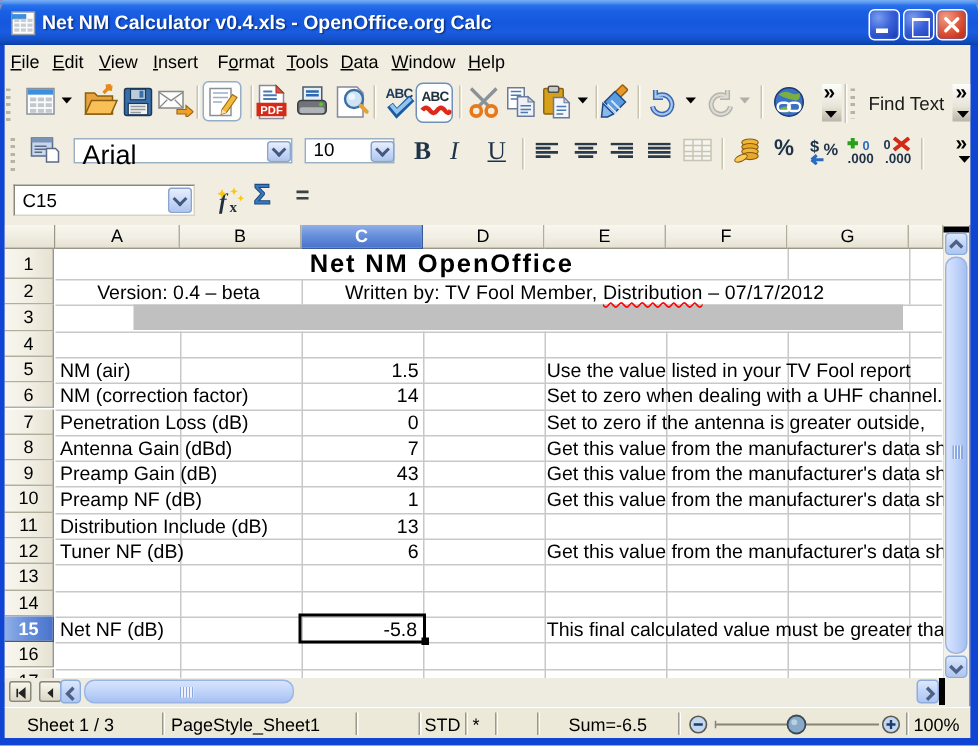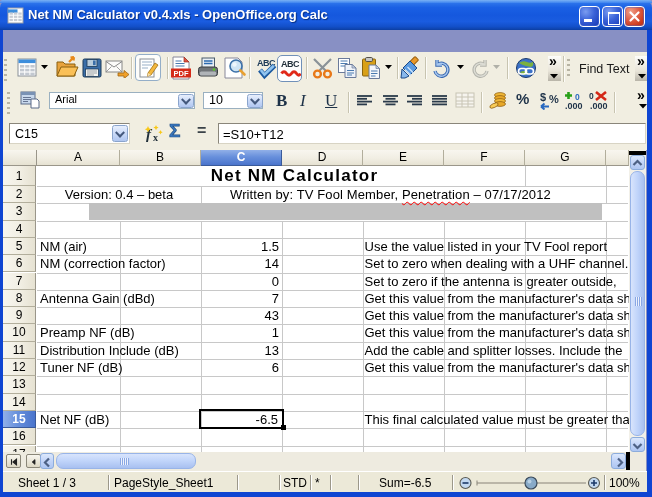--- a/index.html
+++ b/index.html
@@ -94,20 +94,31 @@
  <div id="title-text">Net NM Calculator v0.4.xls - OpenOffice.org Calc</div>
  <div class="tbtn blue" id="btn-min"></div>
  <div class="tbtn blue" id="btn-max"></div>
  <div class="tbtn" id="btn-close">
    <svg style="position:absolute;left:2px;top:2px" width="15" height="15" viewBox="0 0 15 15">
      <path d="M3.5 3.5 L11.5 11.5 M11.5 3.5 L3.5 11.5" stroke="#fff" stroke-width="2.2" stroke-linecap="round"></path>
    </svg>
  </div>
 </div>
 
+<div id="menubar">
+  <span style="left:4px"><u>F</u>ile</span>
+  <span style="left:32px"><u>E</u>dit</span>
+  <span style="left:63px"><u>V</u>iew</span>
+  <span style="left:99px"><u>I</u>nsert</span>
+  <span style="left:142px">F<u>o</u>rmat</span>
+  <span style="left:188px"><u>T</u>ools</span>
+  <span style="left:224px"><u>D</u>ata</span>
+  <span style="left:258px"><u>W</u>indow</span>
+  <span style="left:309px"><u>H</u>elp</span>
+</div>
 
 <div id="tb1">
  <div class="grip" style="left:1px;top:7px;height:24px"></div>
  <svg class="abs" style="left:13px;top:5px" width="22" height="22" viewBox="0 0 22 22">
    <rect x="2" y="2" width="18" height="17" fill="#fdfdfd" stroke="#8a9098"></rect>
    <rect x="2.5" y="2.5" width="17" height="3.6" fill="#3d8edc"></rect>
    <g fill="#c2c8d0">
     <rect x="4" y="8" width="4.2" height="2.6"></rect>
           <rect x="9.2" y="8" width="4.2" height="2.6"></rect>
           <rect x="14.4" y="8" width="4.2" height="2.6"></rect>
@@ -249,21 +260,21 @@
 </div>
 <div id="tb2">
  <div class="grip" style="left:4px;top:4px;height:22px"></div>
  <svg class="abs" style="left:17px;top:3px" width="20" height="18" viewBox="0 0 20 18">
    <rect x="1" y="1" width="14" height="12" fill="#c8d8ec" stroke="#5a6a88"></rect>
    <rect x="1" y="1" width="14" height="3" fill="#7a92b4"></rect>
    <path d="M3 6.5 h8 M3 8.5 h8 M3 10.5 h5" stroke="#5a6a88" stroke-width=".9"></path>
    <path d="M11 8 L17 8 L19 10 L19 17 L11 17 Z" fill="#fff" stroke="#5a6a88"></path>
  </svg>
  <div class="abs inset2" style="left:46px;top:4px;width:146px;height:17px;background:#fff;border:1px solid #9ab0c0"></div>
- <div class="abs" style="left:52px;top:5px;font-size:11px">Arial</div>
+ <div class="abs" style="left:52px;top:5px;font-size:18px">Arial</div>
  <div class="abs cbtn" style="left:175px;top:5.5px;width:16px;height:14px"></div>
  <div class="abs inset2" style="left:200px;top:4px;width:60px;height:17px;background:#fff;border:1px solid #9ab0c0"></div>
  <div class="abs" style="left:206px;top:5px;font-size:12.5px">10</div>
  <div class="abs cbtn" style="left:243.5px;top:5.5px;width:16px;height:14px"></div>
  <div class="abs" style="left:273px;top:2.5px;font-family:'Liberation Serif',serif;font-size:17px;font-weight:bold;color:#1e3248">B</div>
  <div class="abs" style="left:297px;top:2.5px;font-family:'Liberation Serif',serif;font-size:17px;font-style:italic;color:#1e3248">I</div>
  <div class="abs" style="left:322px;top:2.5px;font-family:'Liberation Serif',serif;font-size:17px;color:#1e3248;text-decoration:underline">U</div>
  <div class="tsep" style="left:345px;top:4px;height:21px"></div>
  <svg class="abs" style="left:354px;top:7px" width="16" height="11" viewBox="0 0 16 11">
         <g stroke="#2a3a4a" stroke-width="1.8">
@@ -340,21 +351,20 @@
     <text x="2" y="15" font-size="15" font-style="italic" font-weight="bold" font-family="Liberation Serif" fill="#22303a">f</text>
     <text x="9" y="17" font-size="10" font-weight="bold" font-family="Liberation Serif" fill="#22303a">x</text>
     <g fill="#f8c818">
           <path d="M4 2 l1 2.2 2.2 1 -2.2 1 -1 2.2 -1 -2.2 -2.2 -1 2.2 -1 Z"></path>
           <path d="M12 1 l.8 1.8 1.8 .8 -1.8 .8 -.8 1.8 -.8 -1.8 -1.8 -.8 1.8 -.8 Z"></path>
           <path d="M16.5 6 l.7 1.5 1.5 .7 -1.5 .7 -.7 1.5 -.7 -1.5 -1.5 -.7 1.5 -.7 Z"></path>
         </g>
   </svg>
   <div class="abs" style="left:166px;top:2px;font-size:19px;font-weight:bold;color:#3a78c0;-webkit-text-stroke:.7px #1c4a80">Σ</div>
   <div class="abs" style="left:194px;top:4px;font-size:16px;font-weight:bold;color:#3a4248">=</div>
-  <div class="inset" style="position:absolute;left:215px;top:5px;width:428px;height:21px;font-size:13px;padding:3px 0 0 4px">=S10+T12</div>
 </div>
 <div id="grid">
 
   <div class="abs" style="left:0;top:0;width:34px;height:16px;background:linear-gradient(180deg,#f8f6ef,#e6e2d2);border-right:1px solid #9a968a;border-bottom:1px solid #9a968a"></div>
 
   <div class="colhdr" style="left:34px;width:83px">A</div>
   <div class="colhdr" style="left:117px;width:81px">B</div>
   <div class="colhdr hdr-sel" style="left:198px;width:81px">C</div>
   <div class="colhdr" style="left:279px;width:81px">D</div>
   <div class="colhdr" style="left:360px;width:81px">E</div>
@@ -405,46 +415,47 @@
   <div class="vline" style="left:522px;top:70.6px;height:231.4px"></div>
   <div class="vline" style="left:603px;top:70.6px;height:231.4px"></div>
 
   <div class="vline" style="left:522px;top:16px;height:20px"></div>
   <div class="vline" style="left:603px;top:16px;height:20px"></div>
   <div class="vline" style="left:198px;top:36px;height:17.3px"></div>
   <div class="vline" style="left:603px;top:36px;height:17.3px"></div>
 
   <div class="abs" style="left:86px;top:53.4px;width:513px;height:17px;background:#c0c0c0"></div>
 
-  <div class="ctext" style="left:109px;top:16px;width:365px;height:20px;line-height:20px;text-align:center;font-weight:bold;font-size:17px;letter-spacing:1.25px">Net NM Calculator</div>
+  <div class="ctext" style="left:109px;top:16px;width:365px;height:20px;line-height:20px;text-align:center;font-weight:bold;font-size:17px;letter-spacing:1.25px">Net NM OpenOffice</div>
   <div class="ctext" style="left:34px;top:36px;width:164px;line-height:17.3px;text-align:center">Version: 0.4 – beta</div>
-  <div class="ctext" style="left:227px;top:36px;line-height:17.3px;letter-spacing:0.12px">Written by: TV Fool Member, <span style="text-decoration:underline wavy #ff0000 1px;text-underline-offset:2px">Penetration</span> – 07/17/2012</div>
+  <div class="ctext" style="left:227px;top:36px;line-height:17.3px;letter-spacing:0.12px">Written by: TV Fool Member, <span style="text-decoration:underline wavy #ff0000 1px;text-underline-offset:2px">Distribution</span> – 07/17/2012</div>
   <div class="ctext" style="left:37px;top:87.9px;line-height:17.3px">NM (air)</div>
   <div class="ctext" style="left:37px;top:105.2px;line-height:17.3px">NM (correction factor)</div>
+  <div class="ctext" style="left:37px;top:122.5px;line-height:17.3px">Penetration Loss (dB)</div>
   <div class="ctext" style="left:37px;top:139.8px;line-height:17.3px">Antenna Gain (dBd)</div>
+  <div class="ctext" style="left:37px;top:157.1px;line-height:17.3px">Preamp Gain (dB)</div>
   <div class="ctext" style="left:37px;top:174.4px;line-height:17.3px">Preamp NF (dB)</div>
   <div class="ctext" style="left:37px;top:191.7px;line-height:17.3px">Distribution Include (dB)</div>
   <div class="ctext" style="left:37px;top:209px;line-height:17.3px">Tuner NF (dB)</div>
   <div class="ctext" style="left:37px;top:260.9px;line-height:17.3px">Net NF (dB)</div>
   <div class="ctext" style="left:198px;top:87.9px;width:78px;line-height:17.3px;text-align:right">1.5</div>
   <div class="ctext" style="left:198px;top:105.2px;width:78px;line-height:17.3px;text-align:right">14</div>
   <div class="ctext" style="left:198px;top:122.5px;width:78px;line-height:17.3px;text-align:right">0</div>
   <div class="ctext" style="left:198px;top:139.8px;width:78px;line-height:17.3px;text-align:right">7</div>
   <div class="ctext" style="left:198px;top:157.1px;width:78px;line-height:17.3px;text-align:right">43</div>
   <div class="ctext" style="left:198px;top:174.4px;width:78px;line-height:17.3px;text-align:right">1</div>
   <div class="ctext" style="left:198px;top:191.7px;width:78px;line-height:17.3px;text-align:right">13</div>
   <div class="ctext" style="left:198px;top:209px;width:78px;line-height:17.3px;text-align:right">6</div>
-  <div class="ctext" style="left:198px;top:260.9px;width:77px;line-height:17.3px;text-align:right">-6.5</div>
+  <div class="ctext" style="left:198px;top:260.9px;width:77px;line-height:17.3px;text-align:right">-5.8</div>
   <div class="ctext" style="left:361.5px;top:87.9px;line-height:17.3px">Use the value listed in your TV Fool report</div>
   <div class="ctext" style="left:361.5px;top:105.2px;line-height:17.3px">Set to zero when dealing with a UHF channel.</div>
   <div class="ctext" style="left:361.5px;top:122.5px;line-height:17.3px">Set to zero if the antenna is greater outside,</div>
   <div class="ctext" style="left:361.5px;top:139.8px;line-height:17.3px">Get this value from the manufacturer's data sh</div>
   <div class="ctext" style="left:361.5px;top:157.1px;line-height:17.3px">Get this value from the manufacturer's data sh</div>
   <div class="ctext" style="left:361.5px;top:174.4px;line-height:17.3px">Get this value from the manufacturer's data sh</div>
-  <div class="ctext" style="left:361.5px;top:191.7px;line-height:17.3px">Add the cable and splitter losses. Include the</div>
   <div class="ctext" style="left:361.5px;top:209px;line-height:17.3px">Get this value from the manufacturer's data sh</div>
   <div class="ctext" style="left:361.5px;top:260.9px;line-height:17.3px">This final calculated value must be greater tha</div>
 
   <div class="abs" style="left:196px;top:258.5px;width:84.5px;height:20.5px;border:2.5px solid #000"></div>
   <div class="abs" style="left:278px;top:274.5px;width:5px;height:5px;background:#000"></div>
 </div>
 
 <div class="abs" style="left:629px;top:150px;width:17px;height:302px;background:#f2f0e8">
   <div class="abs" style="left:0;top:1px;width:17px;height:4px;background:#000"></div>
   <div class="sb-btn" style="left:1px;top:5px;width:15px;height:15px">

